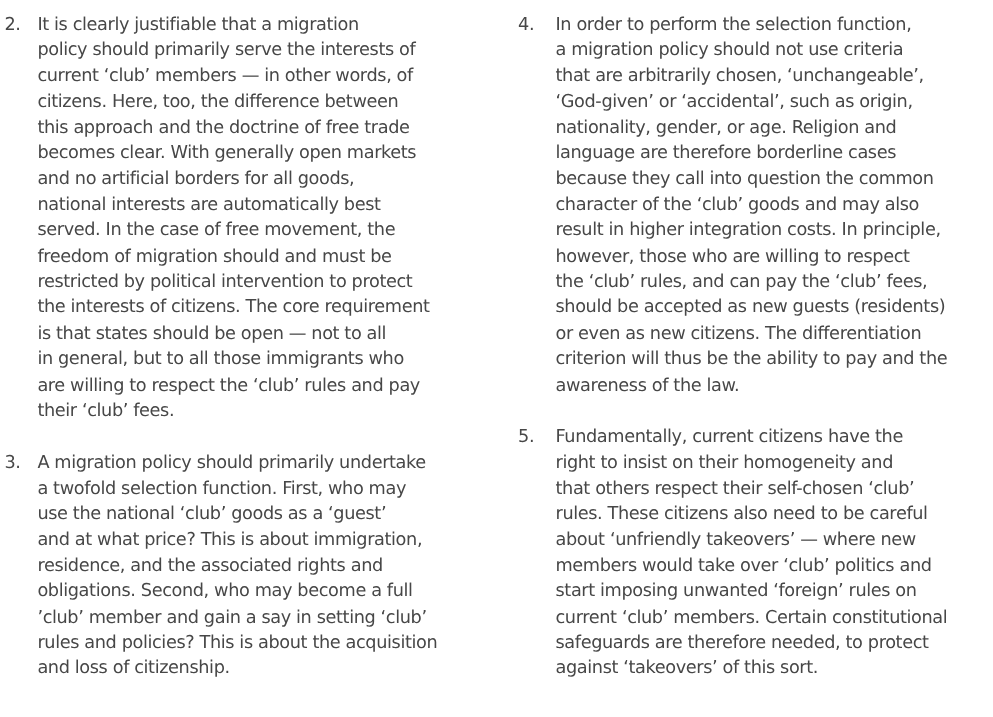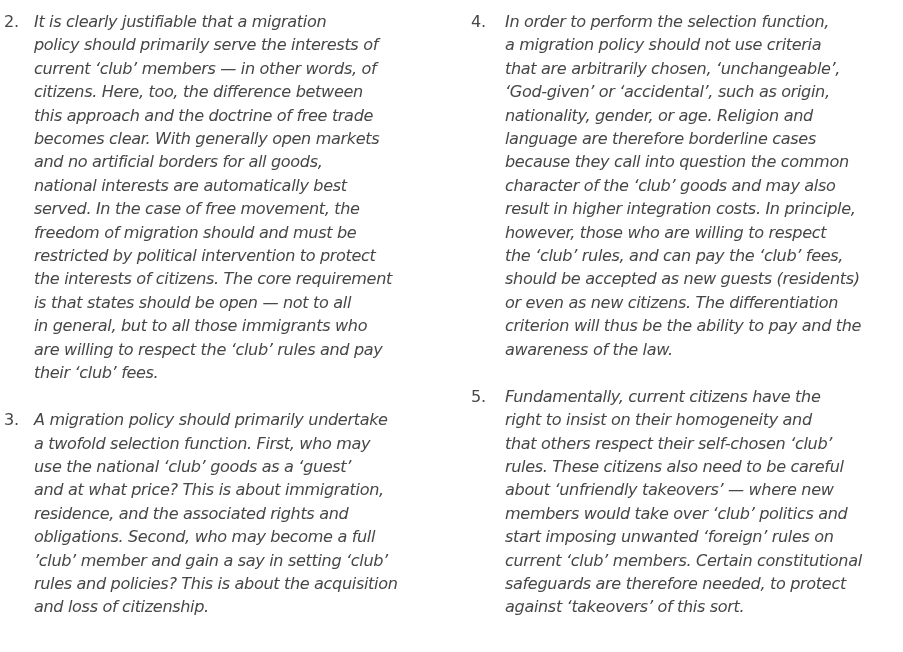--- a/index.html
+++ b/index.html
@@ -4,21 +4,21 @@
 <style>
   html, body { margin: 0; padding: 0; background: #ffffff; }
   body { width: 903px; height: 652px; overflow: hidden; position: relative;
          font-family: "DejaVu Sans", "Liberation Sans", sans-serif; color: #474747; }
   .col { position: absolute; top: 10px; }
   .col-left { left: 4px; width: 440px; }
   .col-right { left: 471px; width: 432px; }
   .item { display: flex; font-size: 16.1px; line-height: 23.4px; letter-spacing: -0.35px; margin-bottom: 23.6px; }
   .num { flex: 0 0 30px; }
   .col-right .num { flex: 0 0 34px; }
-  .text { flex: 1; white-space: pre-line; font-style: italic; }
+  .text { flex: 1; white-space: pre-line; }
 </style>
 </head>
 <body>
 
 <div class="col col-left">
   <div class="item">
     <span class="num">2.</span>
     <span class="text">It is clearly justifiable that a migration
 policy should primarily serve the interests of
 current ‘club’ members — in other words, of

